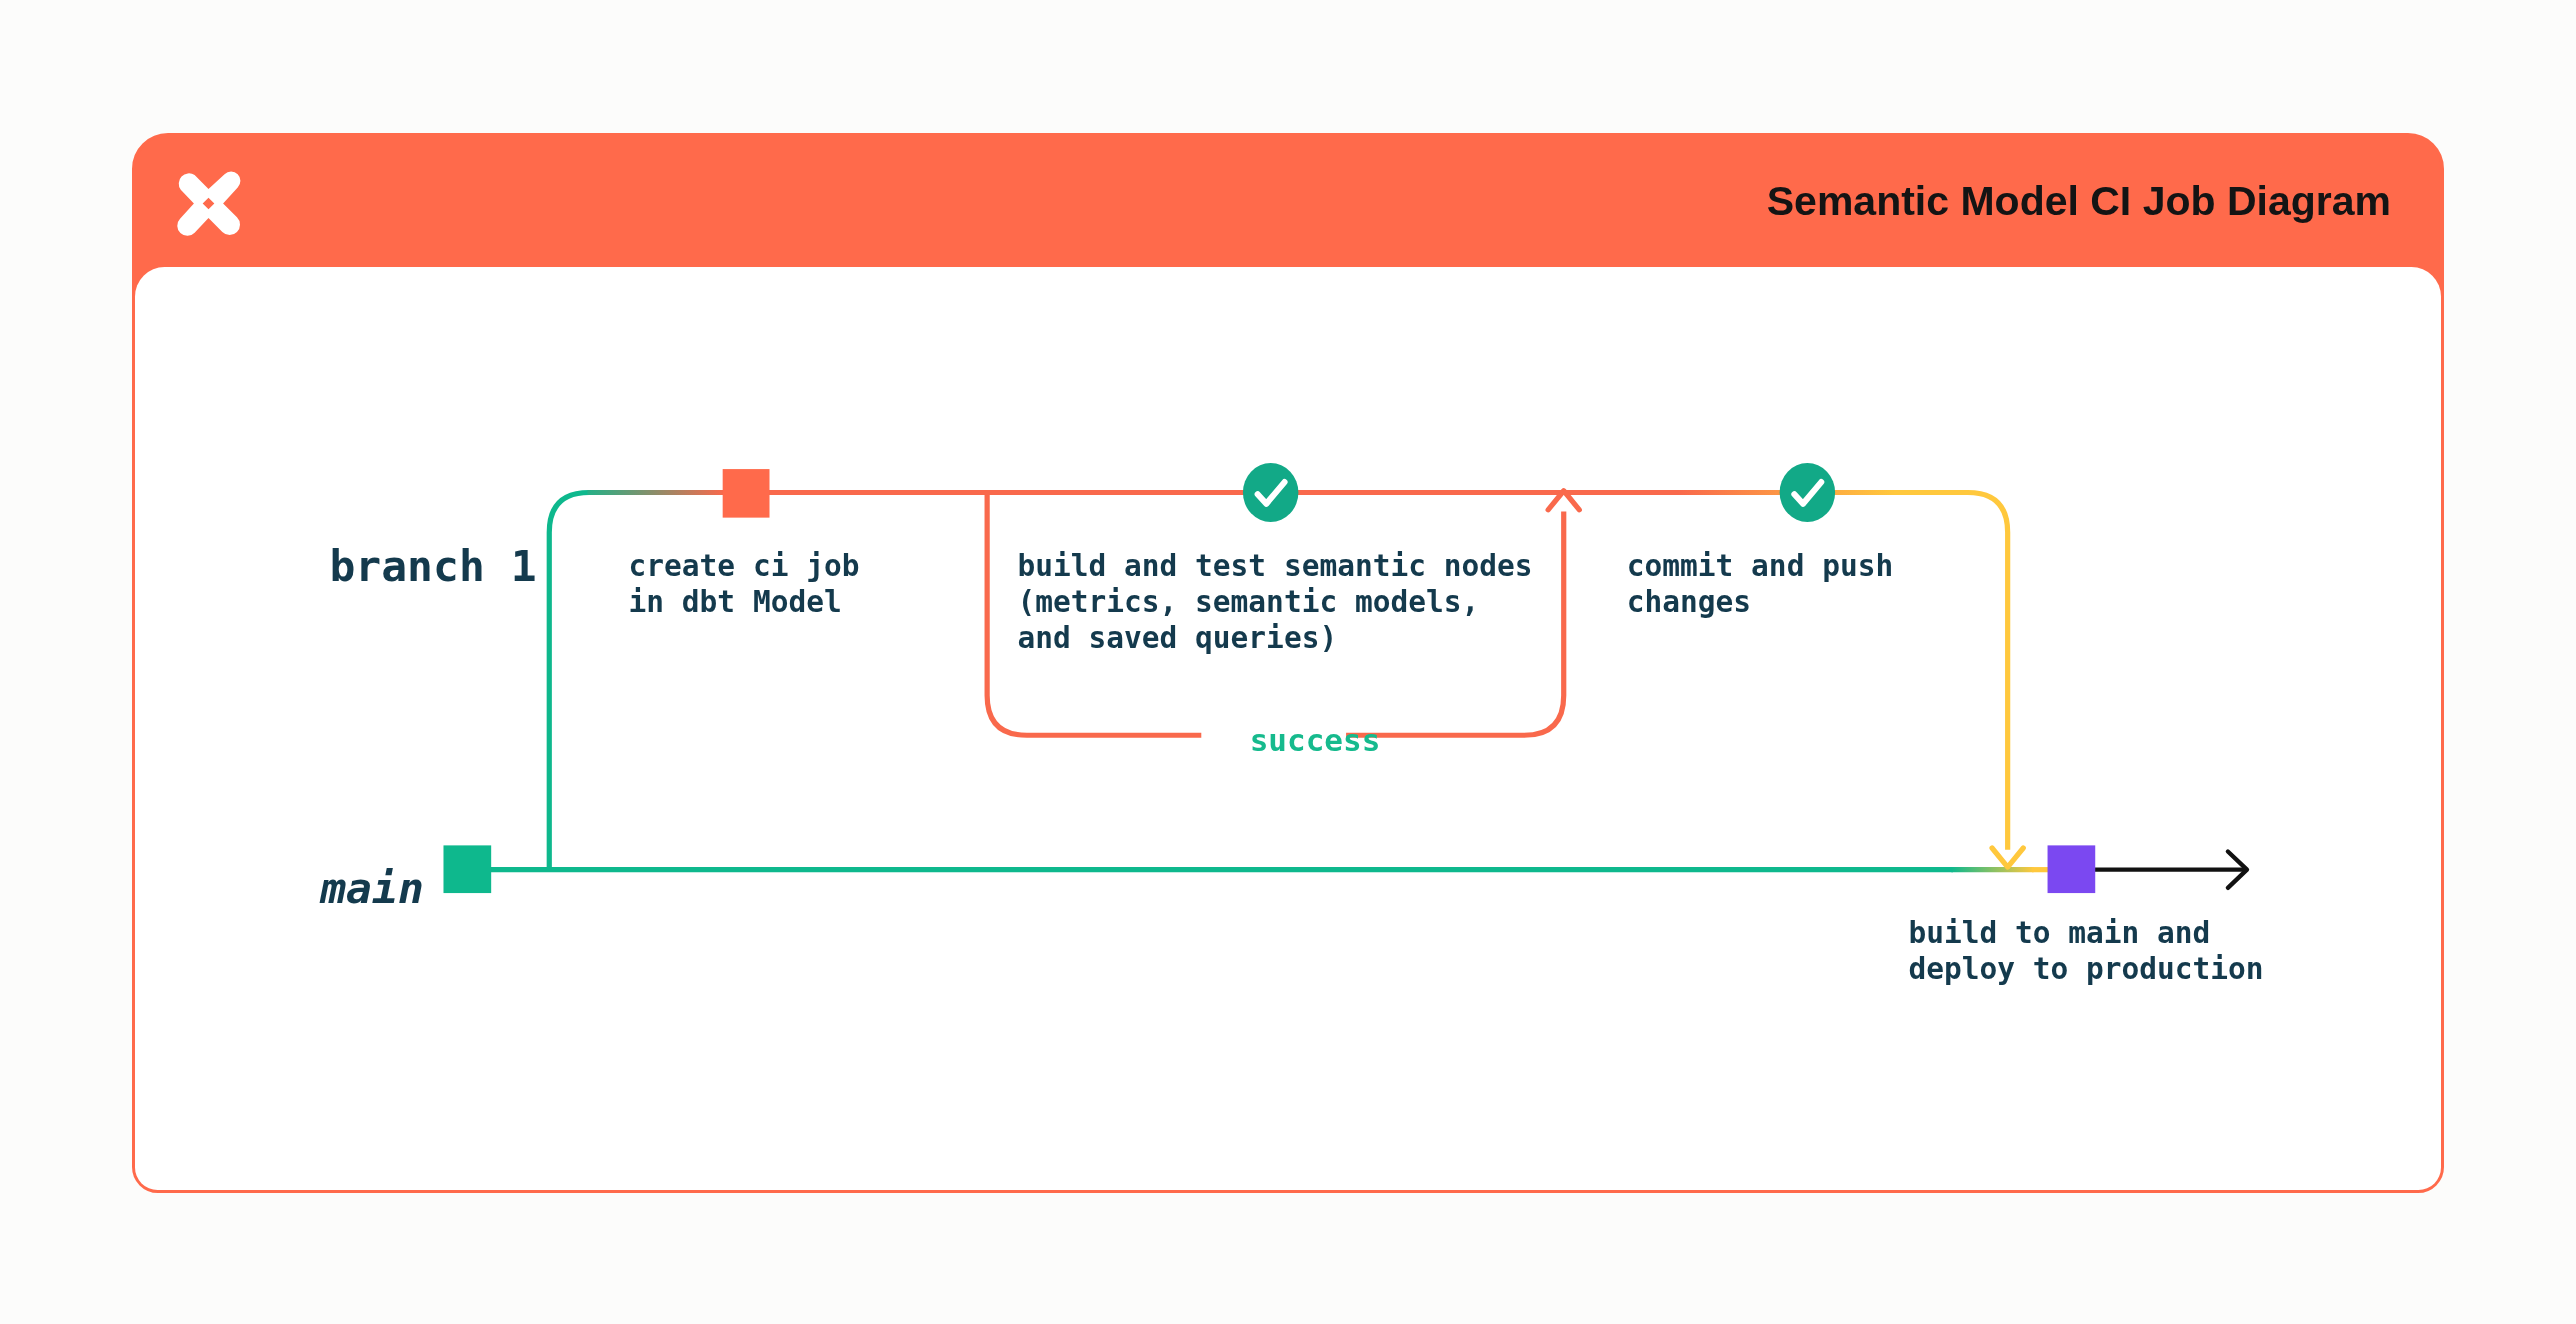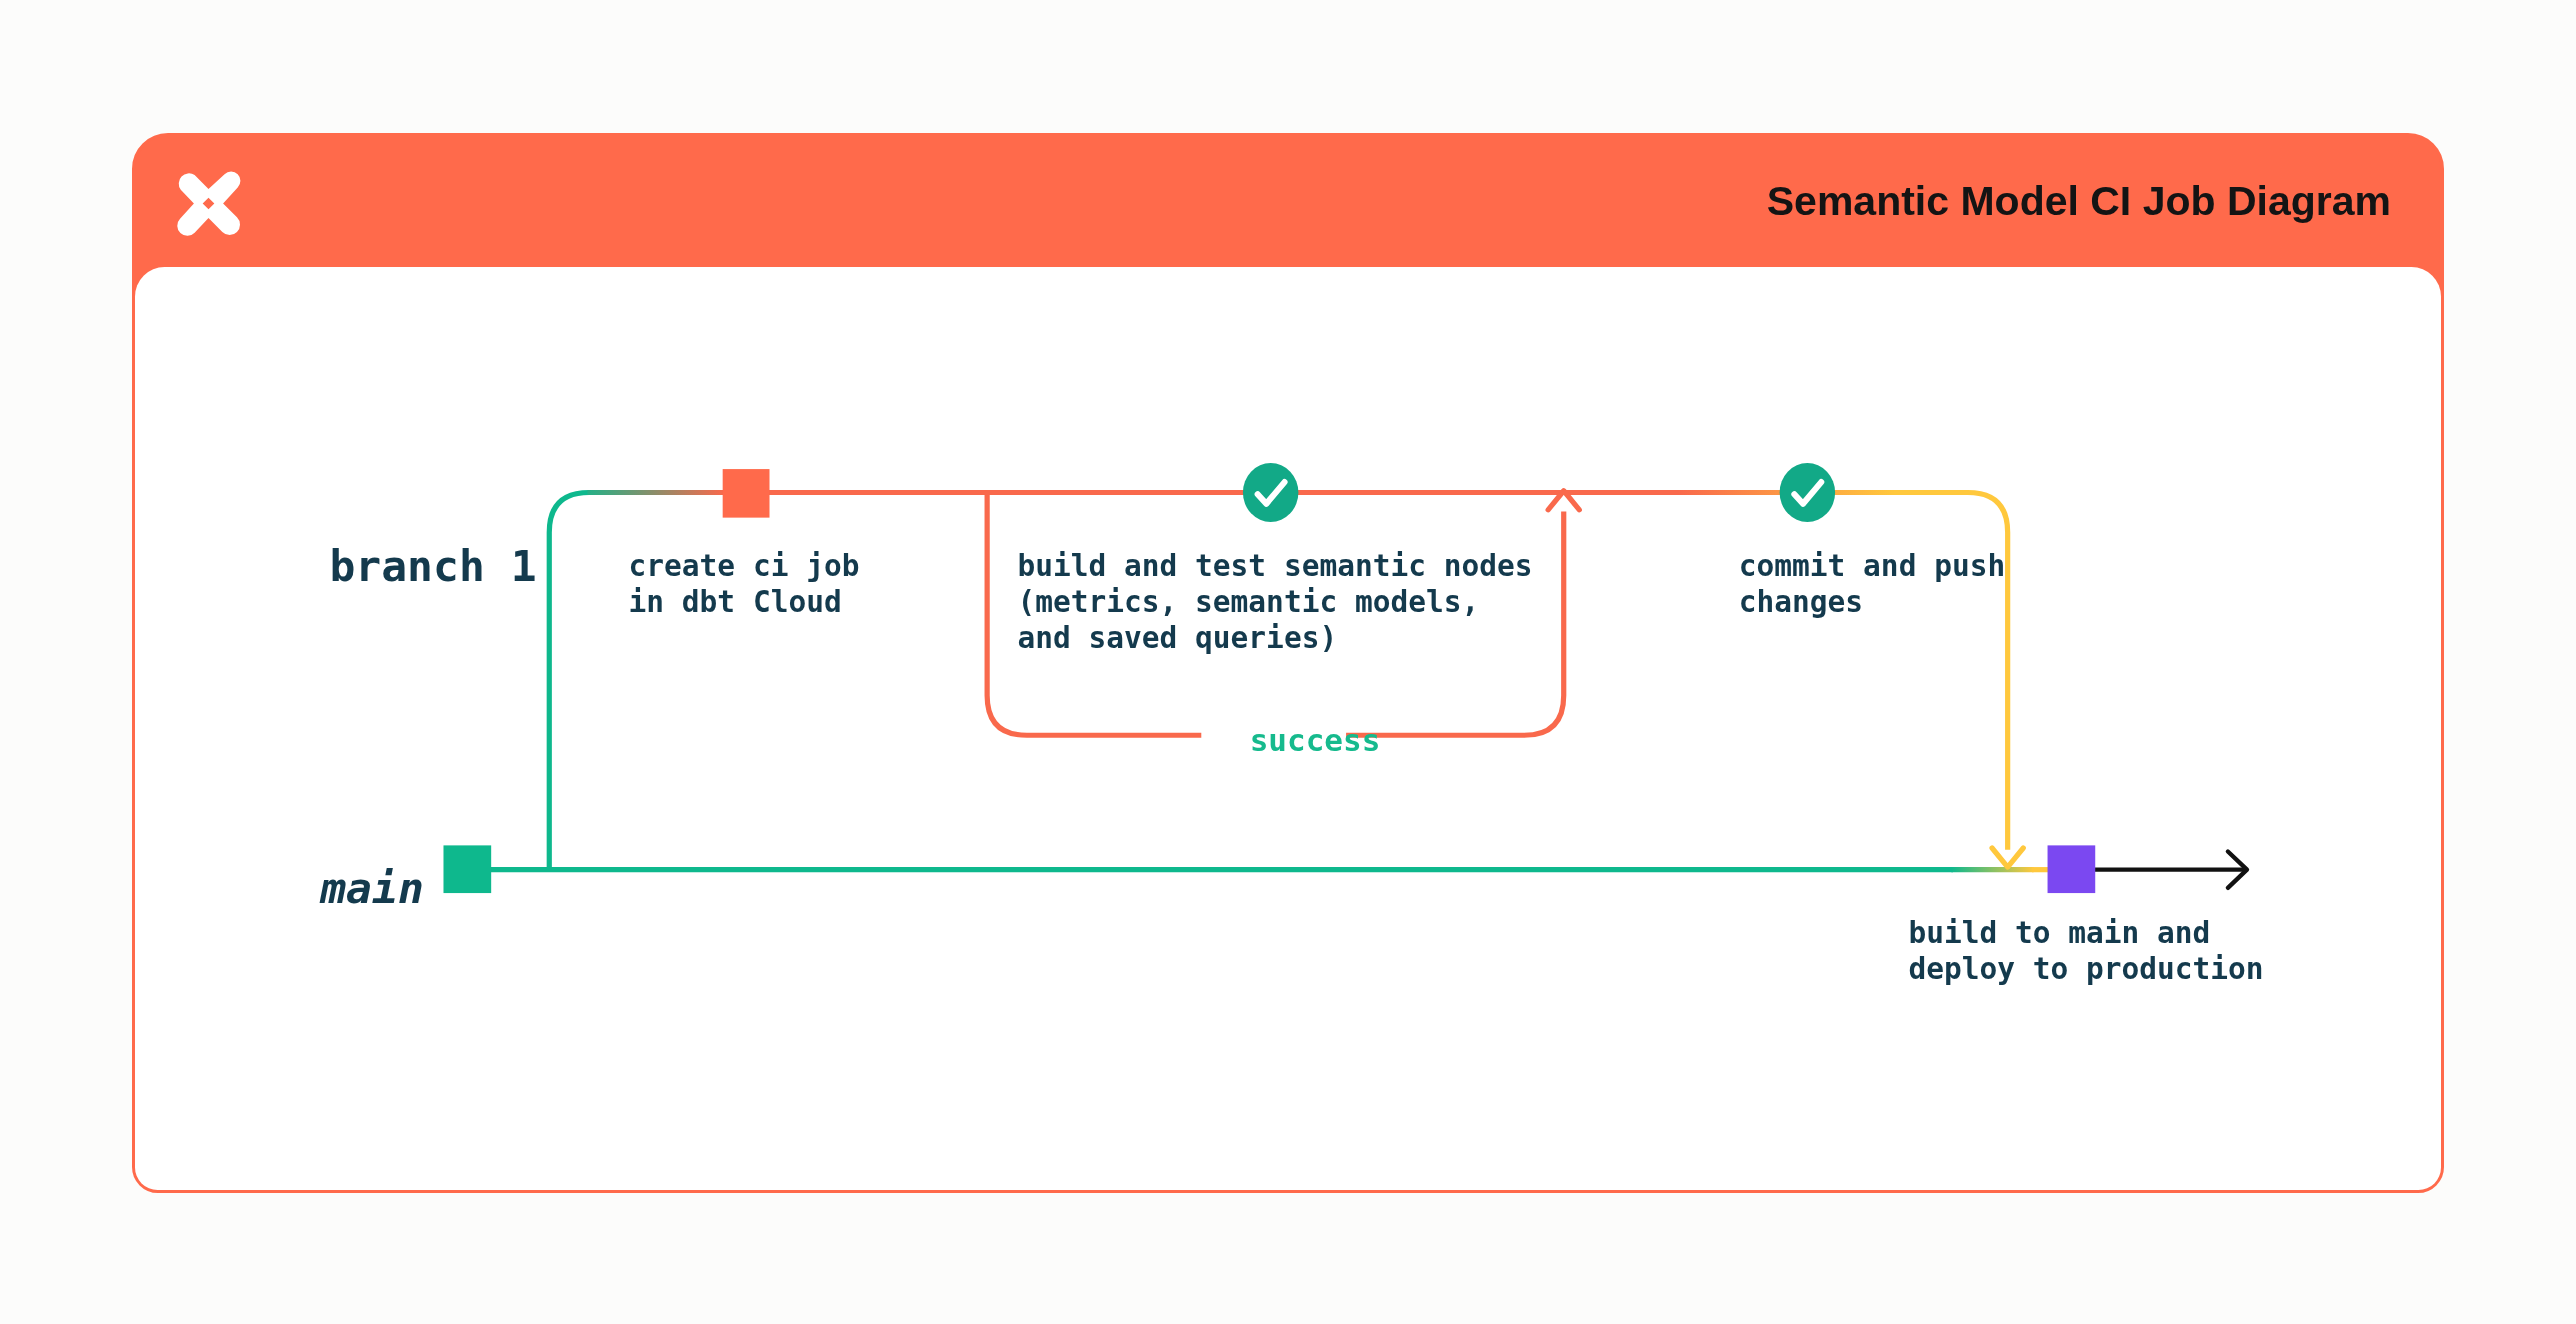--- a/index.html
+++ b/index.html
@@ -117,24 +117,24 @@
     <g>
       <ellipse cx="2084" cy="568" rx="32" ry="34" fill="var(--check,#12A987)"></ellipse>
       <path d="M 2069 570 L 2079 581 L 2100 556" stroke="#FFFFFF" stroke-width="7" stroke-linecap="round" stroke-linejoin="round"></path>
     </g>
   </svg>
 
   <div class="label lane-label" style="left:433px; top:566px;">branch 1</div>
   <div class="label lane-label" style="left:372px; top:888px;font-style:italic;">main</div>
 
   <div class="label step-label" style="left:744px; top:584px;">create ci job
-in dbt Cloud</div>
+in dbt Model</div>
   <div class="label step-label" style="left:1275px; top:602px;">build and test semantic nodes
 (metrics, semantic models,
 and saved queries)</div>
-  <div class="label step-label" style="left:1872px; top:584px;">commit and push
+  <div class="label step-label" style="left:1760px; top:584px;">commit and push
 changes</div>
   <div class="label step-label" style="left:2086px; top:951px;">build to main and
 deploy to production</div>
 
   <div class="label success-label" style="left:1273px; top:740px;">success</div>
 </div>
 
 
 </body></html>

